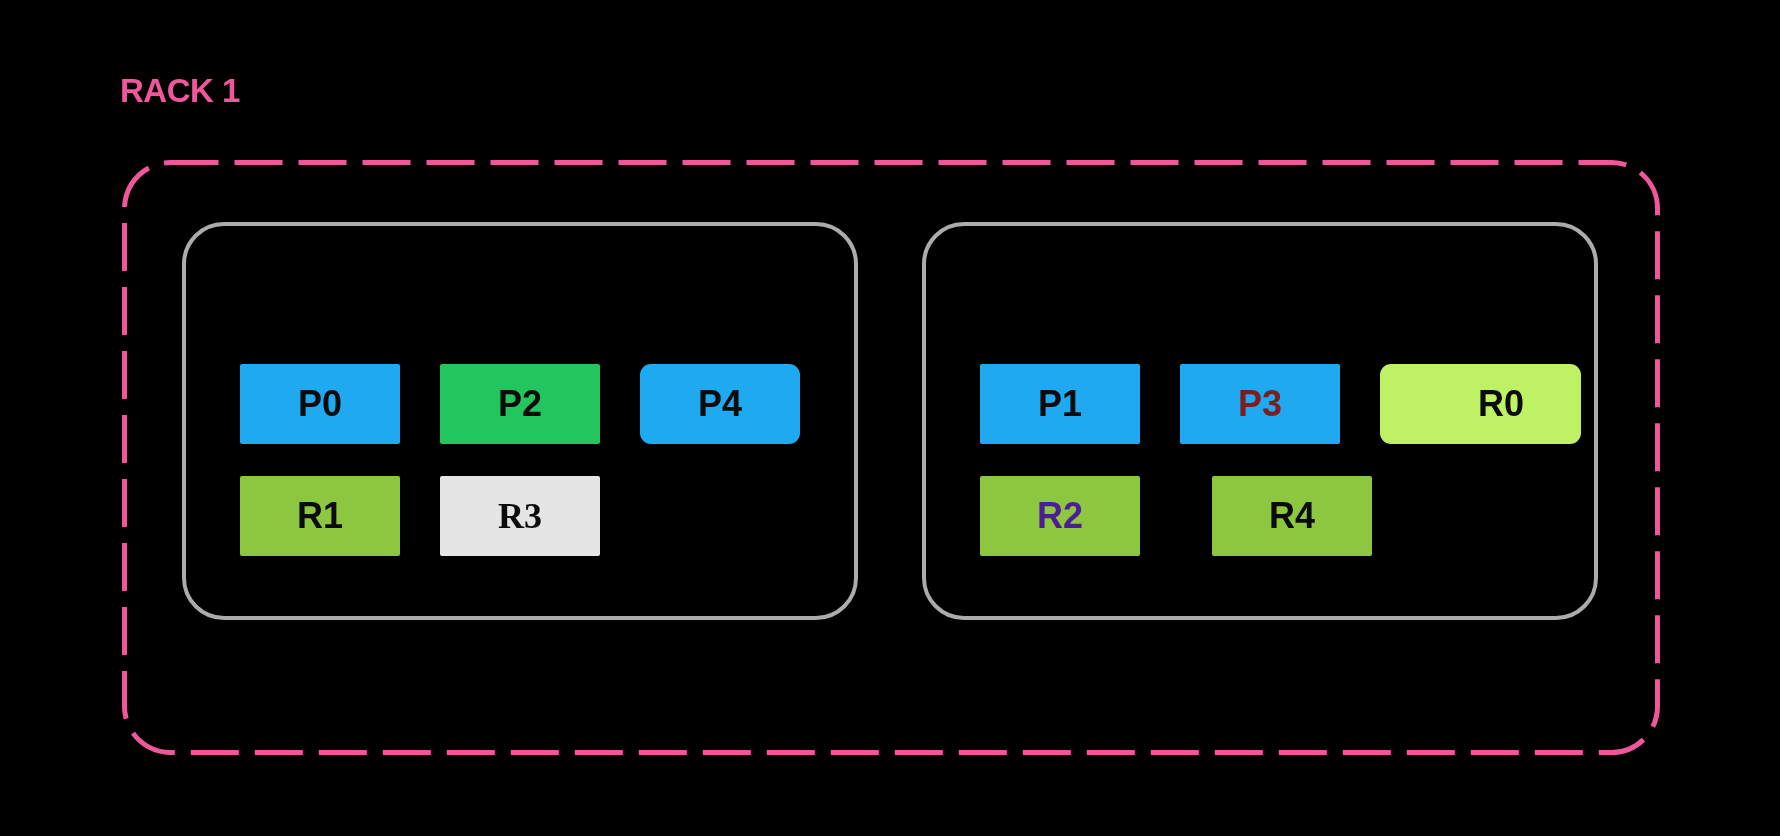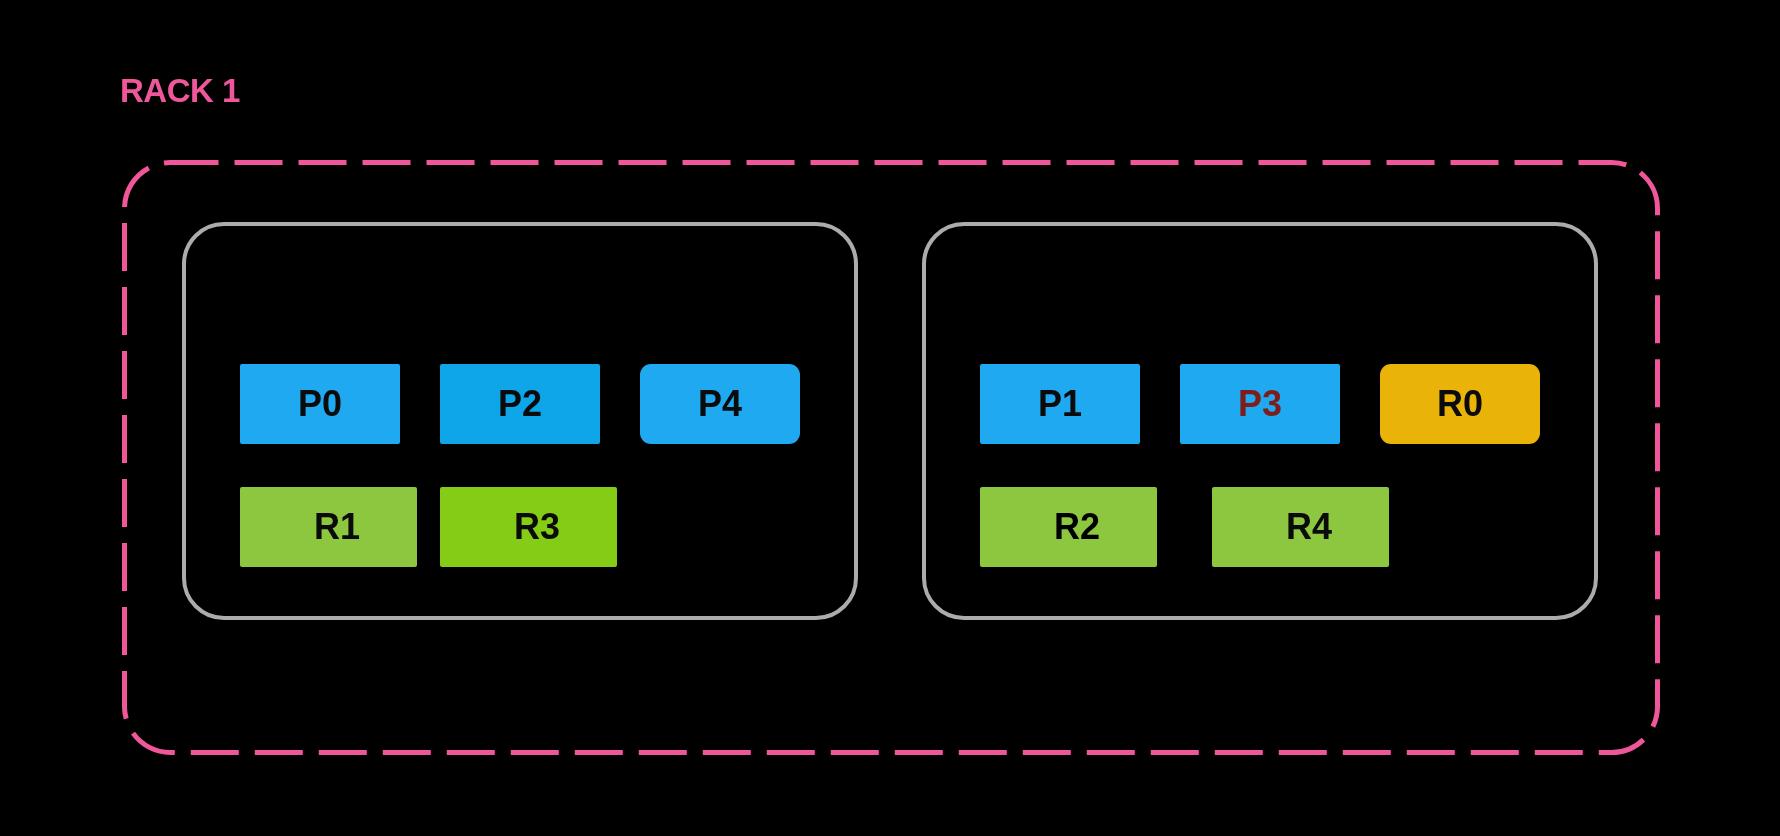--- a/index.html
+++ b/index.html
@@ -53,42 +53,42 @@
     font-weight: 700;
     color: #0B0B0B;
     border-radius: 2px;
   }
   .slot.primary { background: #1EA9F0; }
   .slot.replica { background: #8DC63F; }
   .c0 { left: 54px; }
   .c1 { left: 254px; }
   .c2 { left: 454px; border-radius: 11px; }
   .r0 { top: 138px; }
-  .r1 { top: 261px; padding-left: 17px; }
+  .r1 { top: 250px; }
 </style>
 </head>
 <body style="background: rgb(0, 0, 0);">
 
 <div class="stage" style="background: rgb(0, 0, 0);">
 
   <div class="rack-title" style="color: rgb(240, 87, 155);">RACK 1</div>
 
   <svg class="rack-outline" width="1780" height="836" viewBox="0 0 1780 836">
     <rect id="rack-rect" x="124.5" y="162.5" width="1533" height="590" rx="46" fill="none" stroke="#F0579B" stroke-width="5" stroke-dasharray="48 16"></rect>
   </svg>
 
   <div class="node left" style="border-color: rgb(172, 172, 172);">
     <div class="slot primary c0 r0" style="background: rgb(30, 169, 240); color: rgb(11, 11, 11); text-align: right;">P0</div>
-    <div class="slot primary c1 r0" style="background: #0ea5e9; color: rgb(11, 11, 11);">P2</div>
+    <div class="slot primary c1 r0" style="background: #22c55e; color: rgb(11, 11, 11);">P2</div>
     <div class="slot primary c2 r0" style="background: rgb(30, 169, 240); color: rgb(11, 11, 11);">P4</div>
     <div class="slot replica c0 r1" style="background: rgb(141, 198, 63); color: rgb(11, 11, 11);">R1</div>
-    <div class="slot replica c1 r1" style="background: #84cc16; color: rgb(11, 11, 11);">R3</div>
+    <div class="slot replica c1 r1" style="background: #e5e5e5; color: rgb(11, 11, 11); font-family: Liberation Serif, serif;">R3</div>
   </div>
 
   <div class="node right" style="border-color: rgb(172, 172, 172); text-align: right;">
     <div class="slot primary c0 r0" style="background: rgb(30, 169, 240); color: rgb(11, 11, 11);">P1</div>
     <div class="slot primary c1 r0" style="background: rgb(30, 169, 240); color: #7f1d1d;">P3</div>
-    <div class="slot replica c2 r0" style="background: #eab308; color: rgb(11, 11, 11);">R0</div>
-    <div class="slot replica c0 r1" style="background: rgb(141, 198, 63); color: #000000;">R2</div>
+    <div class="slot replica c2 r0" style="background: #bef264; color: rgb(11, 11, 11); padding-left: 41px;">R0</div>
+    <div class="slot replica c0 r1" style="background: rgb(141, 198, 63); color: #4c1d95;">R2</div>
     <div class="slot replica c1 r1" style="background: rgb(141, 198, 63); color: rgb(11, 11, 11); margin-left: 32px;">R4</div>
   </div>
 
 </div>
 
 </body></html>

